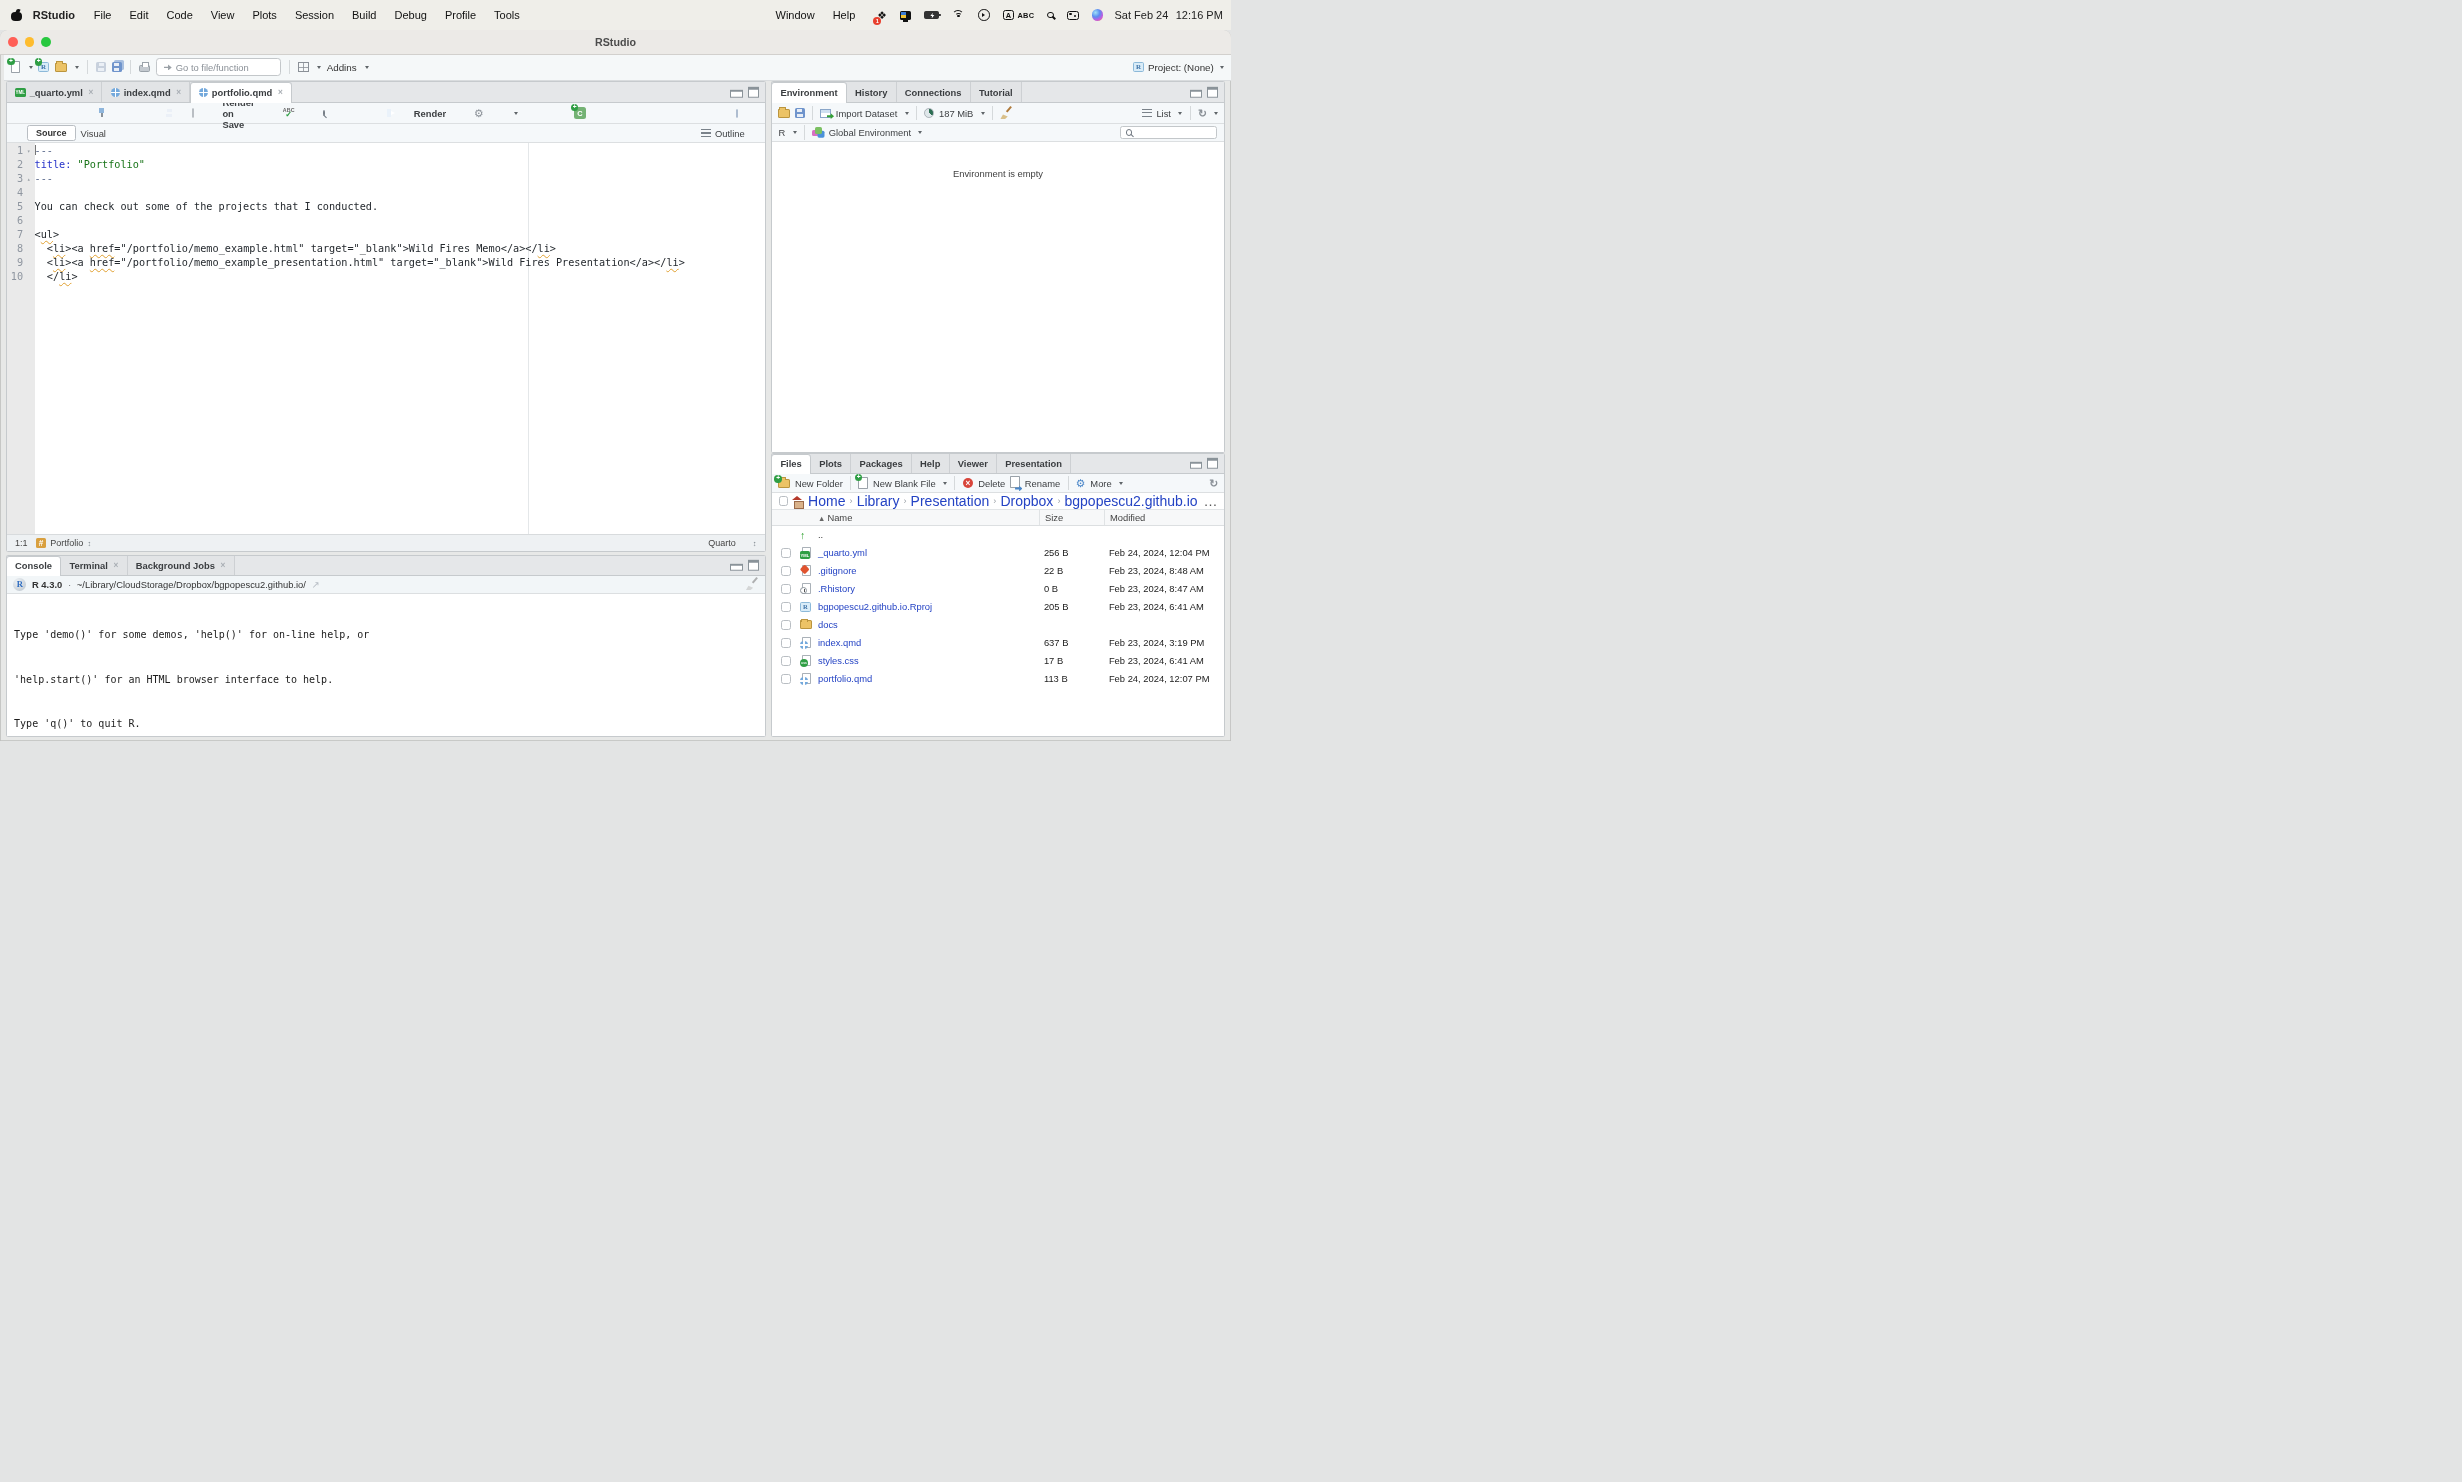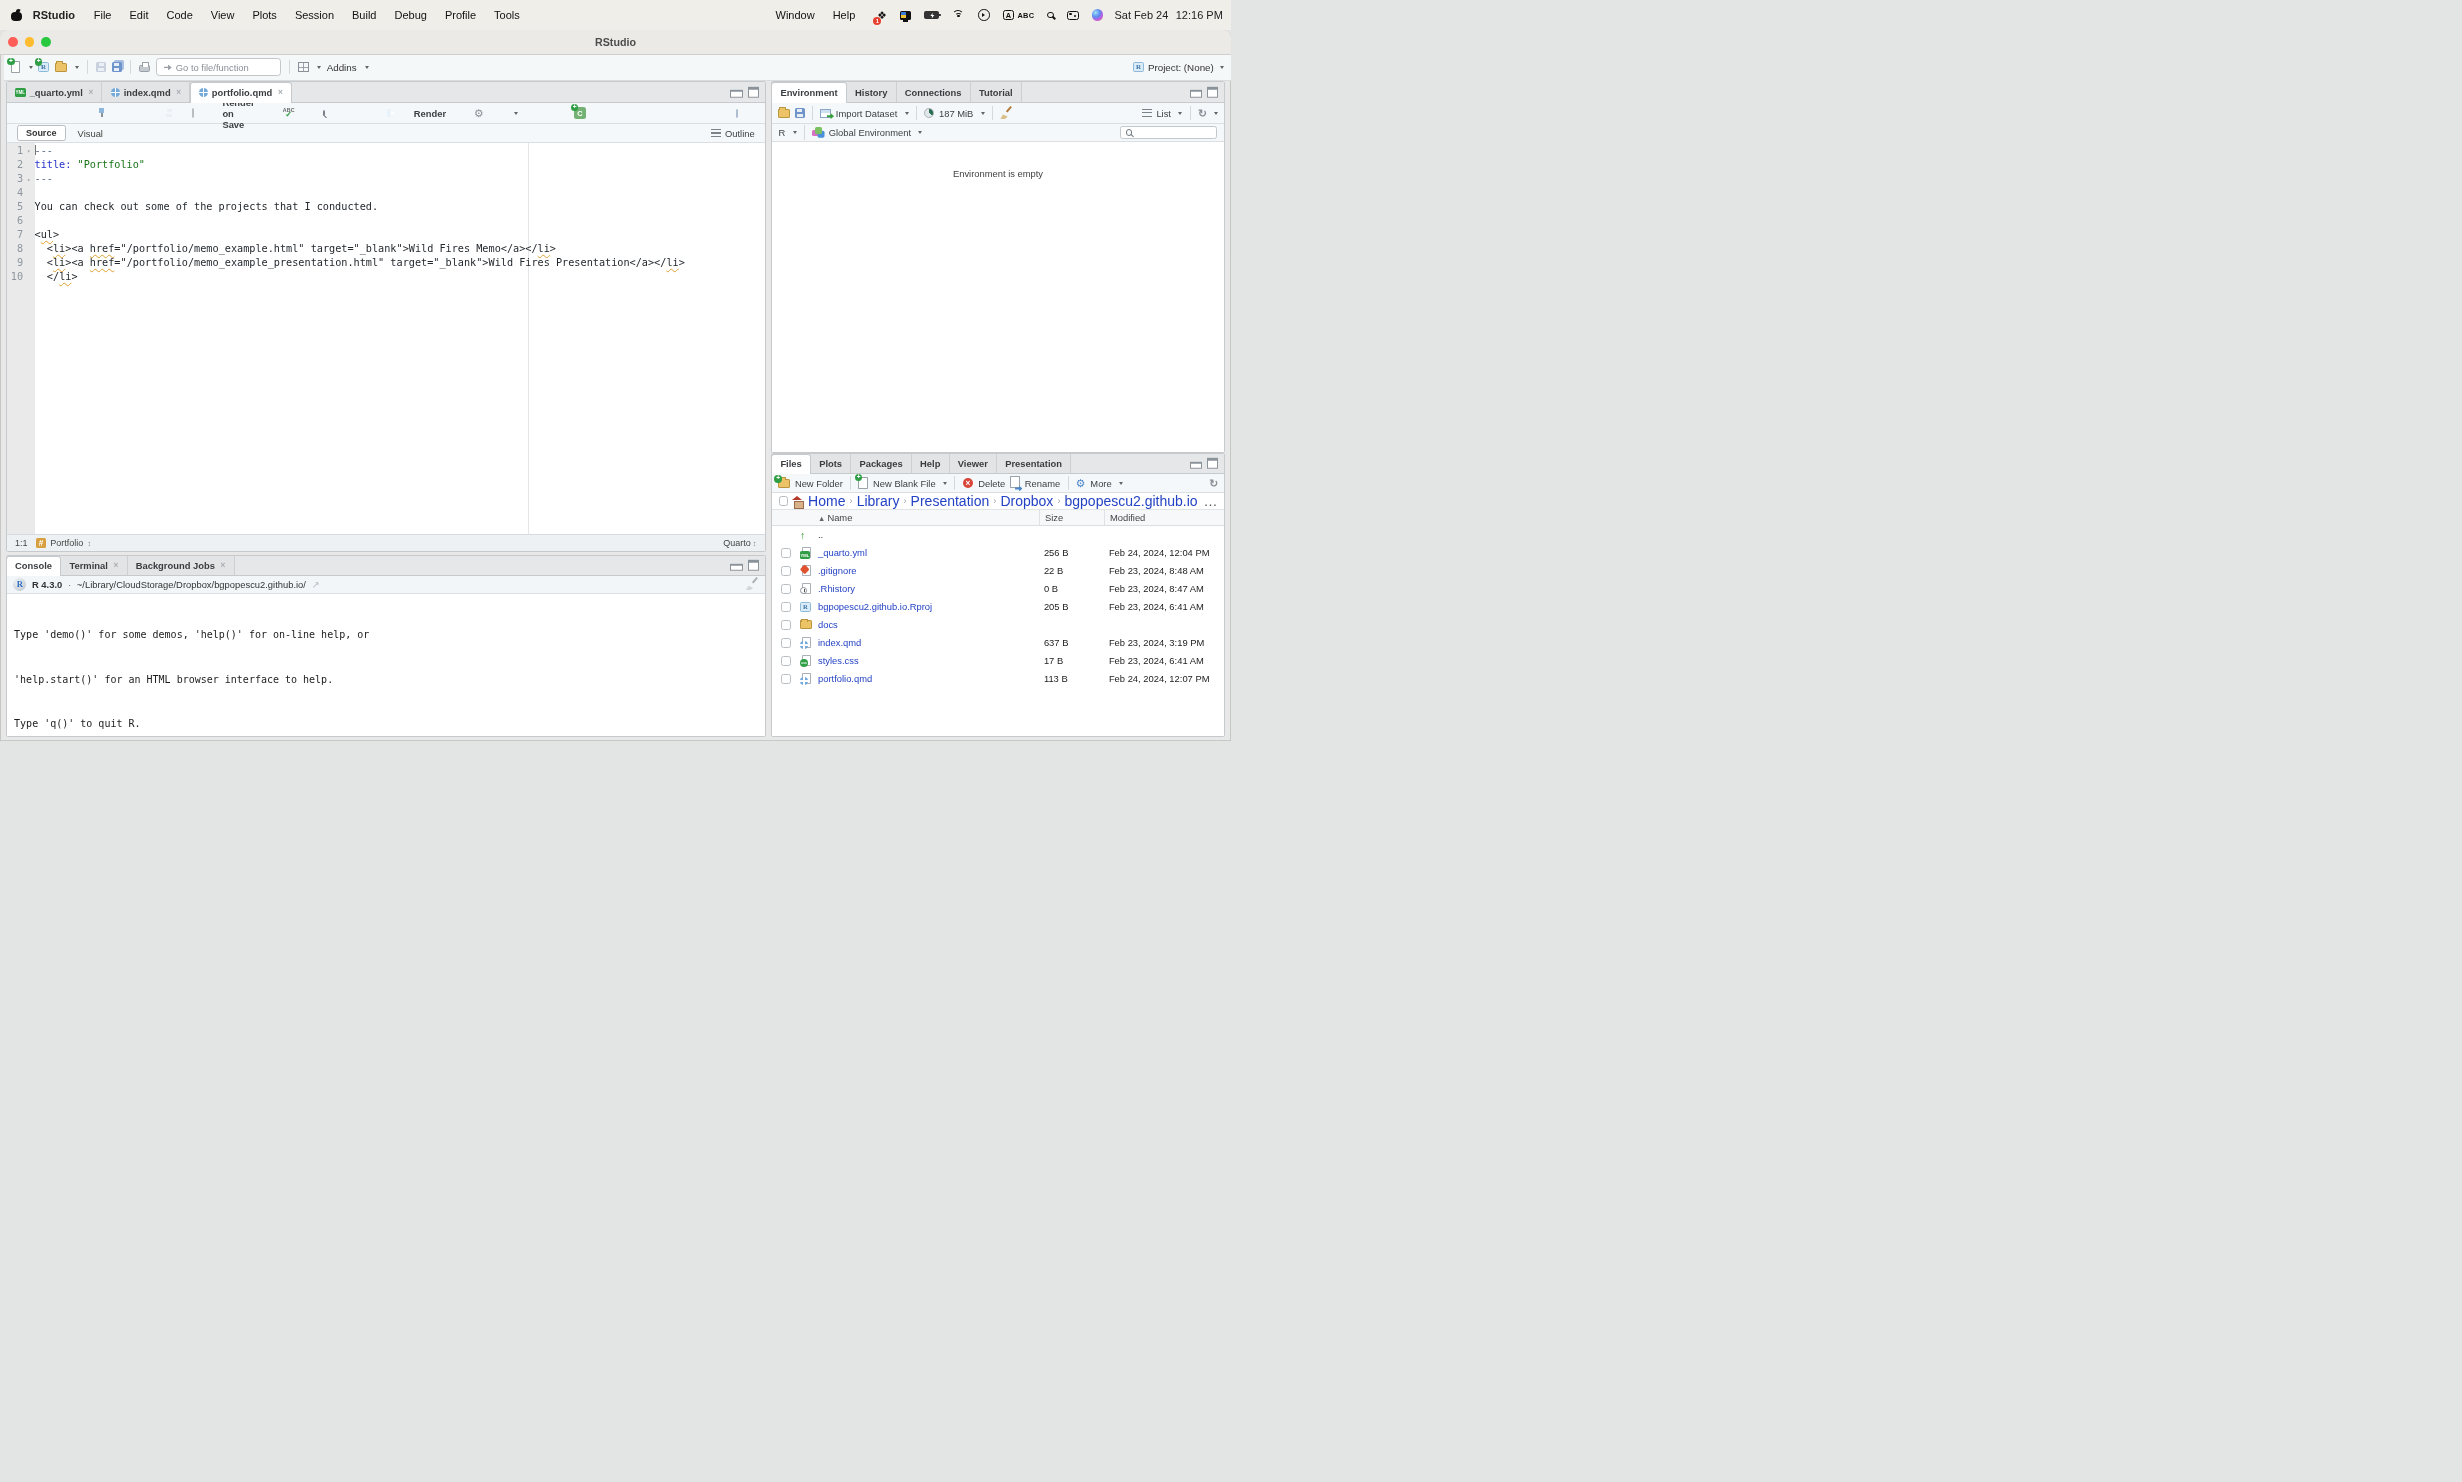--- a/index.html
+++ b/index.html
@@ -143,21 +143,21 @@
   .hashic::after{content:"#";}
   .rlogo{width:13px;height:13px;border-radius:50%;background:radial-gradient(circle at 35% 30%,#eef2f5,#b9c2cb);color:#2e6cc0;font-weight:700;font-size:8.6px;display:inline-flex;align-items:center;justify-content:center;font-family:"Liberation Serif",serif;}
   .rlogo::after{content:"R";}
   .sharearr{font-size:9.8px;color:#b9bfc6;}
   .sharearr::after{content:"↗";}
 
   
   #pane-src{left:5.7px;top:51px;width:760px;height:471px;}
   #src-tabs{height:21px;}
   #src-toolbar{height:21px;gap:28px;}
-  #src-viewbar{height:19px;background:#f5f8fa;border-bottom:0.8px solid #dcdfe1;display:flex;align-items:center;padding:0 10px;gap:12px;}
+  #src-viewbar{height:19px;background:#f5f8fa;border-bottom:0.8px solid #dcdfe1;display:flex;align-items:center;padding:0 20px;gap:5px;}
   .srcbtn{border:0.8px solid #b9bec3;background:#fff;border-radius:2.5px;font-size:9px;color:#333;padding:1.6px 8.2px;font-weight:600;}
   .visual-label{font-size:9.4px;color:#444;}
   .outline-btn{margin-left:auto;display:flex;align-items:center;gap:4.1px;font-size:9.4px;color:#3c3f42;}
   .tabico-yml{width:10.7px;height:9px;background:#2f9e44;border-radius:1.6px;color:#fff;font-size:4.5px;font-weight:700;display:inline-flex;align-items:center;justify-content:center;}
   .tabico-yml::after{content:"YML";}
   .qcirc{width:9px;height:9px;border-radius:50%;display:inline-block;background:linear-gradient(to right,transparent 0 43%,#fff 43% 57%,transparent 57%),linear-gradient(to bottom,transparent 0 43%,#fff 43% 57%,transparent 57%),#74a9dc;}
   #editor{position:absolute;top:61px;left:0;right:0;bottom:17px;background:#fff;font-family:"DejaVu Sans Mono",monospace;font-size:10.2px;line-height:14px;overflow:hidden;}
   #gutter-bg{position:absolute;left:0;top:0;bottom:0;width:28px;background:#eaeaea;}
   #margin-line{position:absolute;top:0;bottom:0;left:calc(31px + 80ch);width:0.8px;background:#e4e7e9;}
   .cl{position:relative;white-space:pre;height:14px;}
@@ -165,21 +165,21 @@
   .cl .fold{display:inline-block;width:11.5px;font-size:5.7px;color:#9aa0a6;text-align:center;vertical-align:0.8px;}
   .fold-down::after{content:"▾";}
   .fold-up::after{content:"▴";}
   .cm-plain{color:#24292e;}
   .cm-meta{color:#5b6a8c;}
   .cm-key{color:#2531c9;}
   .cm-str{color:#177317;}
   .sq{text-decoration:underline wavy #e0a030;text-decoration-thickness:0.8px;text-underline-offset:2px;}
   .cursor1{display:inline-block;width:1.2px;height:10.7px;background:#777;vertical-align:-1.6px;margin-right:-1.2px;}
   #src-status{position:absolute;left:0;right:0;bottom:0;height:17px;background:#eef1f3;border-top:0.8px solid #d8dbdd;display:flex;align-items:center;padding:0 8.2px;gap:8.2px;font-size:9px;color:#444;}
-  #src-status .right{margin-left:auto;display:flex;align-items:center;gap:2px;}
+  #src-status .right{margin-left:auto;display:flex;align-items:center;gap:17px;}
   .secsel{display:flex;align-items:center;gap:4.1px;}
 
   
   #pane-con{left:5.7px;top:525px;width:760px;height:182px;}
   #con-tabs{height:19.7px;}
   #con-header{height:18px;background:#f2f6f8;border-bottom:0.8px solid #dcdfe1;display:flex;align-items:center;gap:5.7px;padding:0 6.6px;}
   #con-header .ver{font-size:9.4px;color:#333;font-weight:700;}
   #con-header .dot{color:#777;}
   #con-header .path{font-size:9.4px;color:#333;}
   #con-body{position:absolute;top:38px;left:0;right:0;bottom:0;padding:4.9px 7.4px;font-family:"DejaVu Sans Mono",monospace;font-size:10px;line-height:14.8px;white-space:pre;overflow:hidden;}

